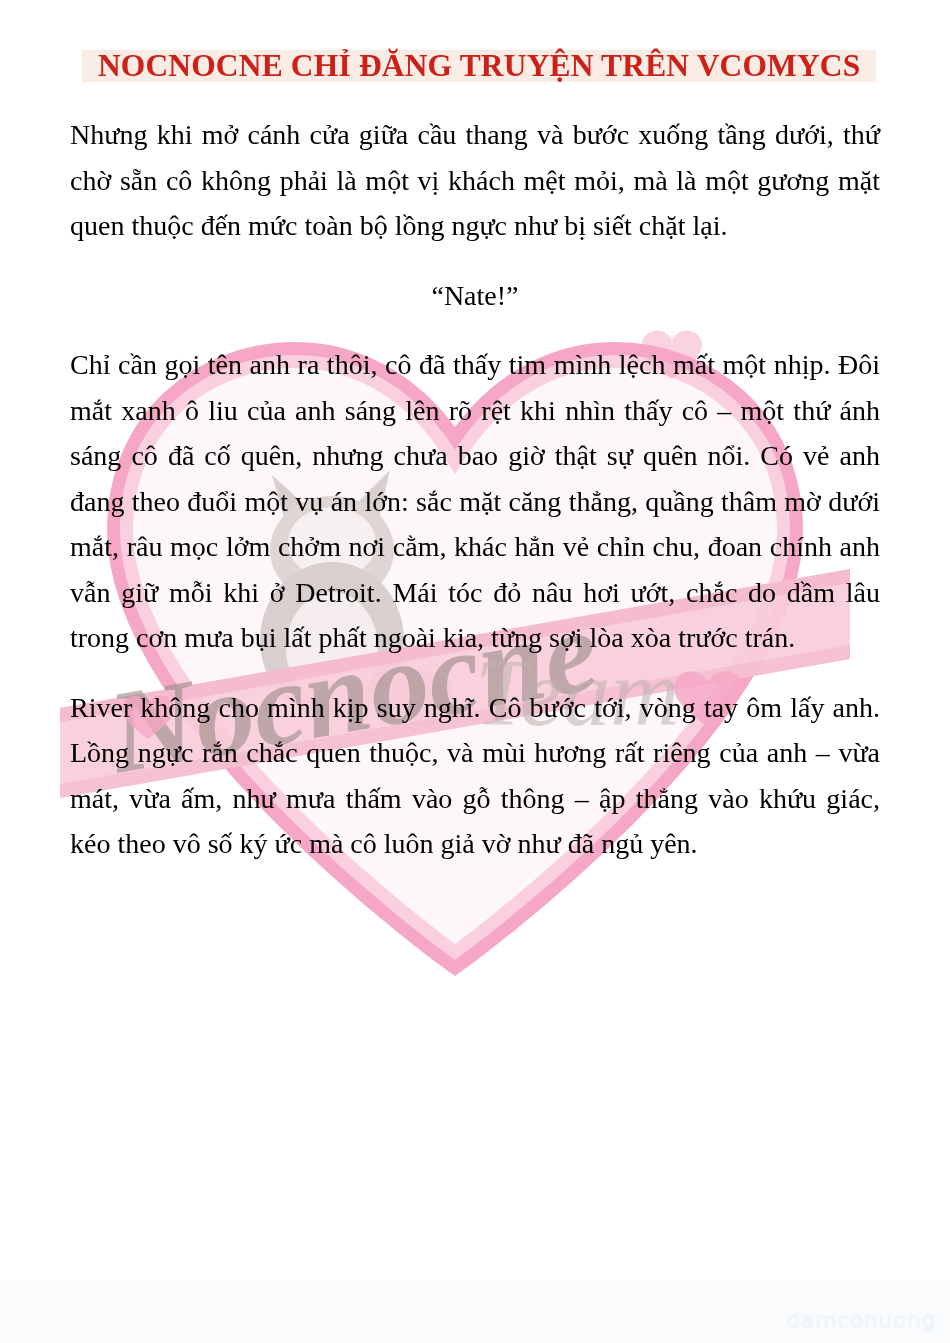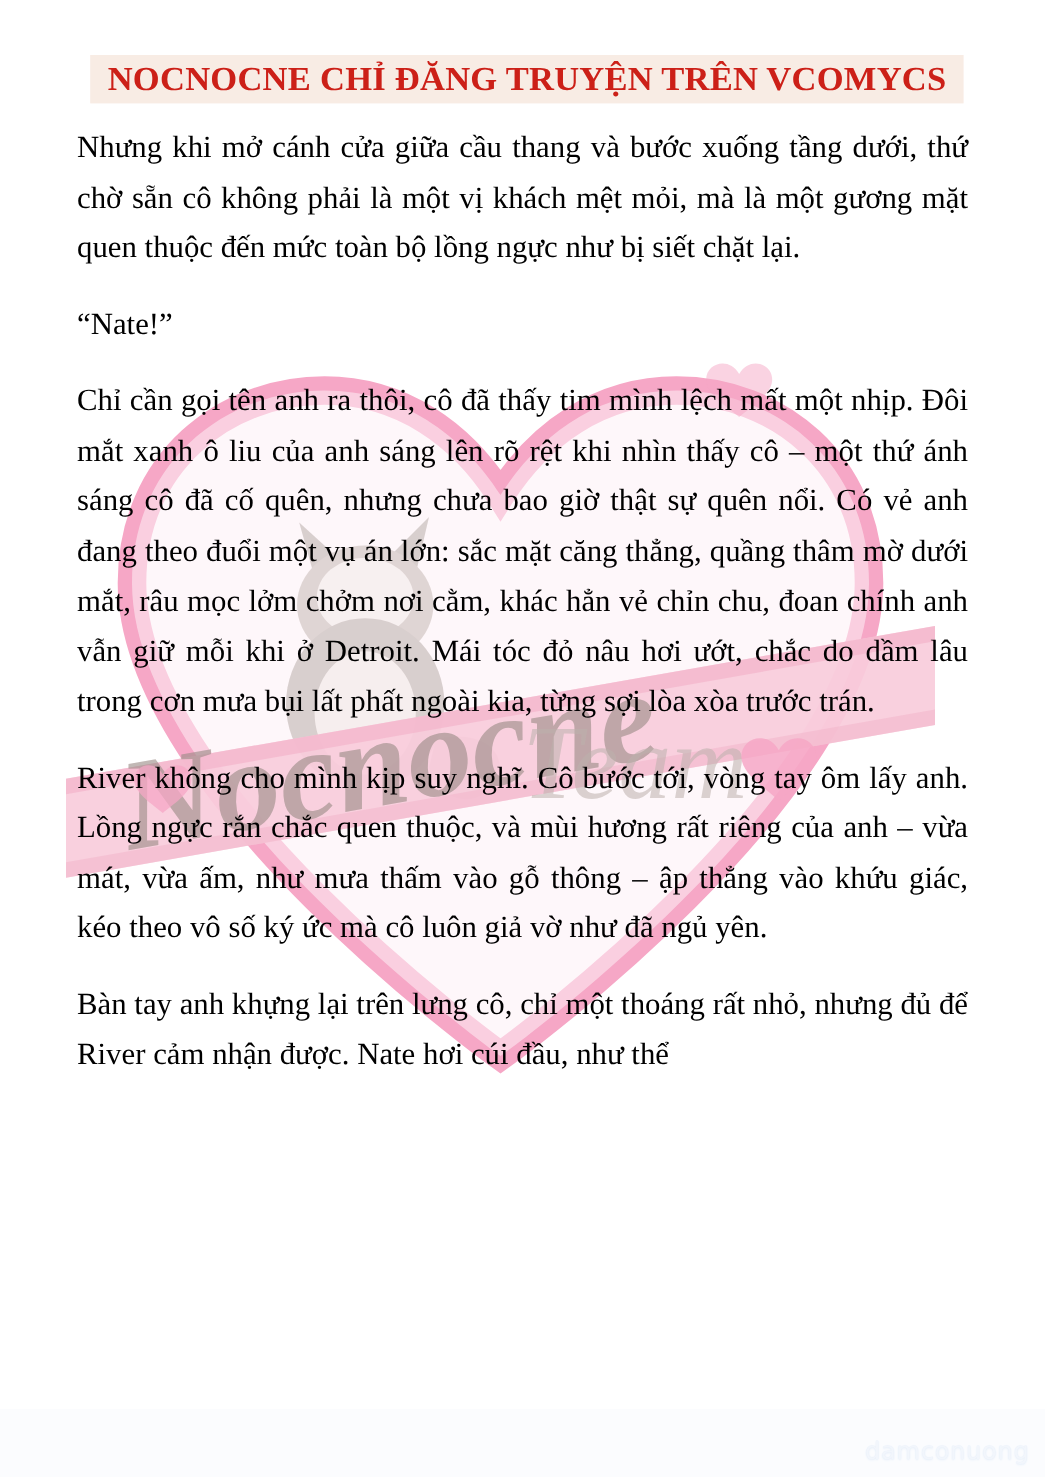--- a/index.html
+++ b/index.html
@@ -38,21 +38,21 @@
     width: 790px;
     height: 700px;
   }
 
   
   .header-banner {
     position: absolute;
     left: 82px;
     top: 50px;
     width: 794px;
-    height: 44px;
+    height: 32px;
     background: #f8ece4;
     z-index: 3;
     display: flex;
     align-items: center;
     justify-content: center;
   }
   .header-title {
     font-family: "Liberation Serif", "DejaVu Serif", serif;
     font-weight: bold;
     font-size: 30.5px;
@@ -77,21 +77,21 @@
     font-size: 28px;
     line-height: 45.5px;
     color: #000000;
     text-align: justify;
     text-justify: inter-word;
     margin: 0 0 24px 0;
     font-weight: 500;
     -webkit-font-smoothing: antialiased;
   }
   .para:last-child { margin-bottom: 0; }
-  .para.short { text-align: left; }
+  .para.short { text-align: center; }
 
   
   .footer {
     position: absolute;
     left: 0;
     bottom: 0;
     width: 950px;
     height: 62px;
     background: #fbfcfe;
     z-index: 4;
@@ -180,20 +180,19 @@
 
   <div class="header-banner">
     <div class="header-title">NOCNOCNE CHỈ ĐĂNG TRUYỆN TRÊN VCOMYCS</div>
   </div>
 
   <div class="content">
     <p class="para">Nhưng khi mở cánh cửa giữa cầu thang và bước xuống tầng dưới, thứ chờ sẵn cô không phải là một vị khách mệt mỏi, mà là một gương mặt quen thuộc đến mức toàn bộ lồng ngực như bị siết chặt lại.</p>
     <p class="para short">“Nate!”</p>
     <p class="para">Chỉ cần gọi tên anh ra thôi, cô đã thấy tim mình lệch mất một nhịp. Đôi mắt xanh ô liu của anh sáng lên rõ rệt khi nhìn thấy cô – một thứ ánh sáng cô đã cố quên, nhưng chưa bao giờ thật sự quên nổi. Có vẻ anh đang theo đuổi một vụ án lớn: sắc mặt căng thẳng, quầng thâm mờ dưới mắt, râu mọc lởm chởm nơi cằm, khác hẳn vẻ chỉn chu, đoan chính anh vẫn giữ mỗi khi ở Detroit. Mái tóc đỏ nâu hơi ướt, chắc do dầm lâu trong cơn mưa bụi lất phất ngoài kia, từng sợi lòa xòa trước trán.</p>
     <p class="para">River không cho mình kịp suy nghĩ. Cô bước tới, vòng tay ôm lấy anh. Lồng ngực rắn chắc quen thuộc, và mùi hương rất riêng của anh – vừa mát, vừa ấm, như mưa thấm vào gỗ thông – ập thẳng vào khứu giác, kéo theo vô số ký ức mà cô luôn giả vờ như đã ngủ yên.</p>
-    <p class="para">Bàn tay anh khựng lại trên lưng cô, chỉ một thoáng rất nhỏ, nhưng đủ để River cảm nhận được. Nate hơi cúi đầu, như thể</p>
   </div>
 
   <div class="footer">
     <div class="footer-watermark">damconuong</div>
   </div>
 
 </div>
 
 </body></html>

